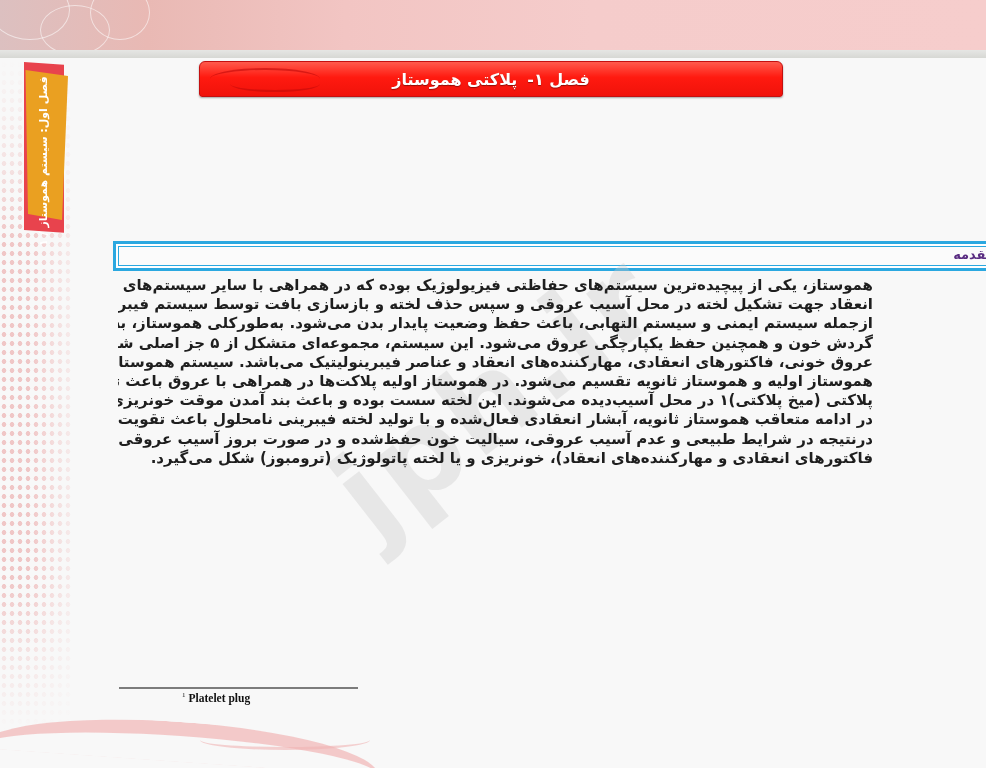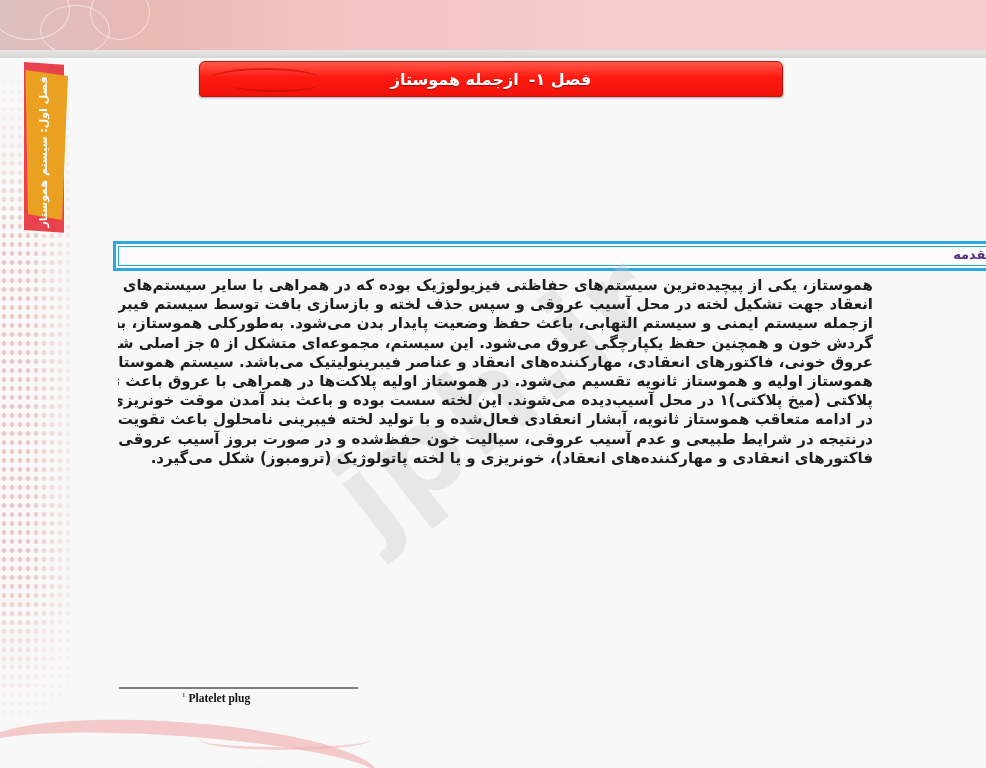--- a/index.html
+++ b/index.html
@@ -148,21 +148,21 @@
   <div class="red"></div>
   <div class="yellow"></div>
   <div class="label">فصل اول: سیستم هموستاز / ۱</div>
 </div>
 
 <div class="chapter-header">
   <div class="swirl"></div>
   <div class="swirl2"></div>
   <div class="title">
     <span>فصل ۱-</span>
-    <span>ازجمله هموستاز</span>
+    <span>پلاکتی هموستاز</span>
   </div>
 </div>
 
 <div class="section-box">
   <div class="heading">مقدمه</div>
 </div>
 
 <div class="watermark">jph.ir</div>
 
 <div class="body-text">

